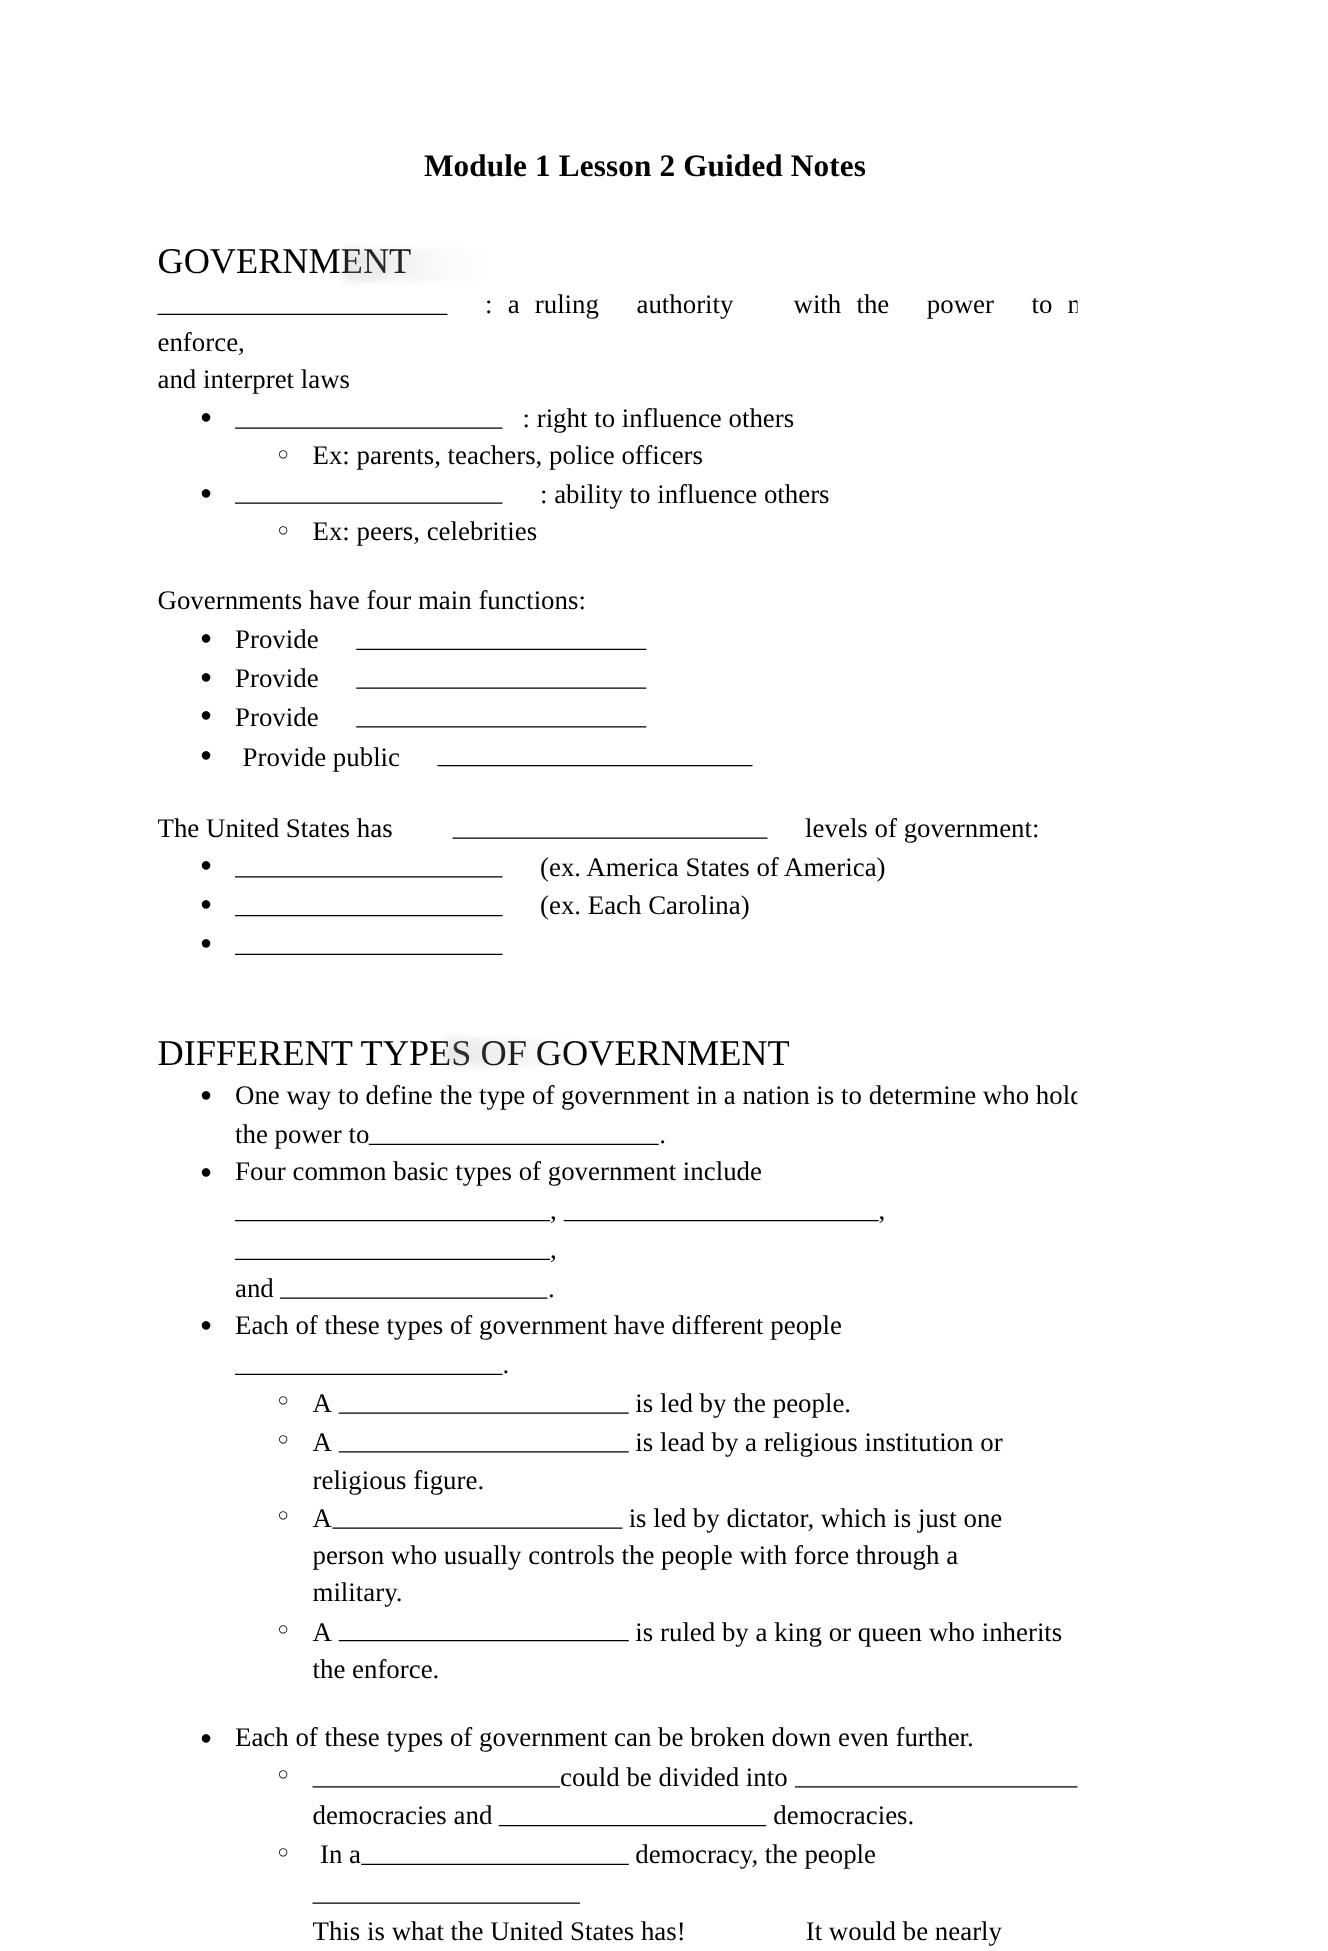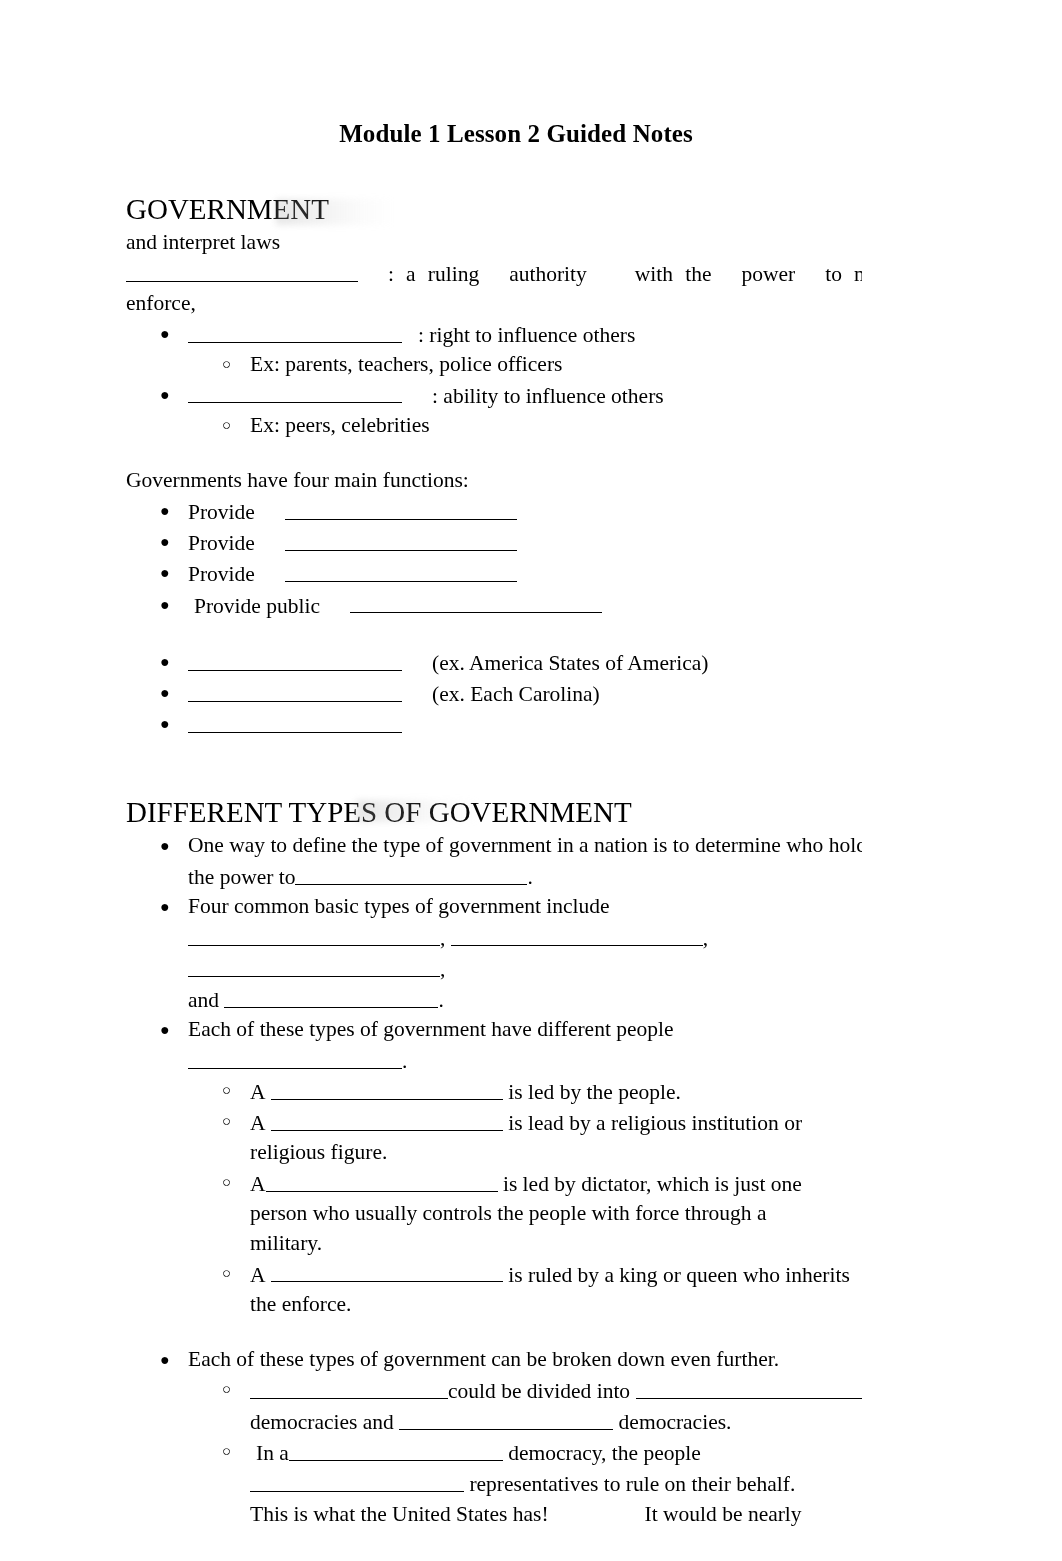--- a/index.html
+++ b/index.html
@@ -120,24 +120,24 @@
 <div class="page">
   <div class="content">
 
     <h1 class="doc-title">Module 1 Lesson 2 Guided Notes</h1>
 
     <div class="section-heading">
       <span>GOVERNMENT</span>
       <span class="smudge g1"></span>
     </div>
 
-    <p class="body-line">and interpret laws</p>
     <p class="body-line justified">
       <span class="blank b-xl"></span><span class="gap-m"></span><span>: a ruling</span><span class="gap-m"></span><span>authority</span><span class="gap-l"></span><span>with the</span><span class="gap-m"></span><span>power</span><span class="gap-m"></span><span>to make, enforce,</span>
     </p>
+    <p class="body-line">and interpret laws</p>
 
     <ul class="lvl1">
       <li>
         <span class="bullet">●</span>
         <span class="blank b-lg"></span><span class="gap-s"></span><span>: right to influence others</span>
         <ul class="lvl2">
           <li>
             <span class="bullet">○</span>
             <span>Ex: parents, teachers, police officers</span>
           </li>
@@ -172,20 +172,23 @@
         <span>Provide</span><span class="gap-m"></span><span class="blank b-xl"></span>
       </li>
       <li>
         <span class="bullet">●</span>
         <span class="lead-sp"></span><span>Provide public</span><span class="gap-m"></span><span class="blank b-xxl"></span>
       </li>
     </ul>
 
     <div class="spacer-md"></div>
 
+    <p class="body-line">
+      <span>The United States has</span><span class="gap-l"></span><span class="blank b-xxl"></span><span class="gap-m"></span><span>levels of government:</span>
+    </p>
     <ul class="lvl1">
       <li>
         <span class="bullet">●</span>
         <span class="blank b-lg"></span><span class="gap-m"></span><span>(ex. America States of America)</span>
       </li>
       <li>
         <span class="bullet">●</span>
         <span class="blank b-lg"></span><span class="gap-m"></span><span>(ex. Each Carolina)</span>
       </li>
       <li>
@@ -264,21 +267,20 @@
             <span class="blank b-xxl"></span>
             <br><span>democracies and</span>
             <span class="blank b-lg"></span>
             <span>democracies.</span>
           </li>
           <li>
             <span class="bullet">○</span>
             <span class="lead-sp"></span><span>In a</span><span class="blank b-lg"></span>
             <span>democracy, the people</span>
             <br><span class="blank b-lg"></span>
-            <span>representatives to rule on their behalf.</span>
             <br><span>This is what the United States has!</span><span class="gap-xl"></span><span>It would be nearly</span>
           </li>
         </ul>
       </li>
     </ul>
 
   </div>
 </div>
 
 </body></html>

